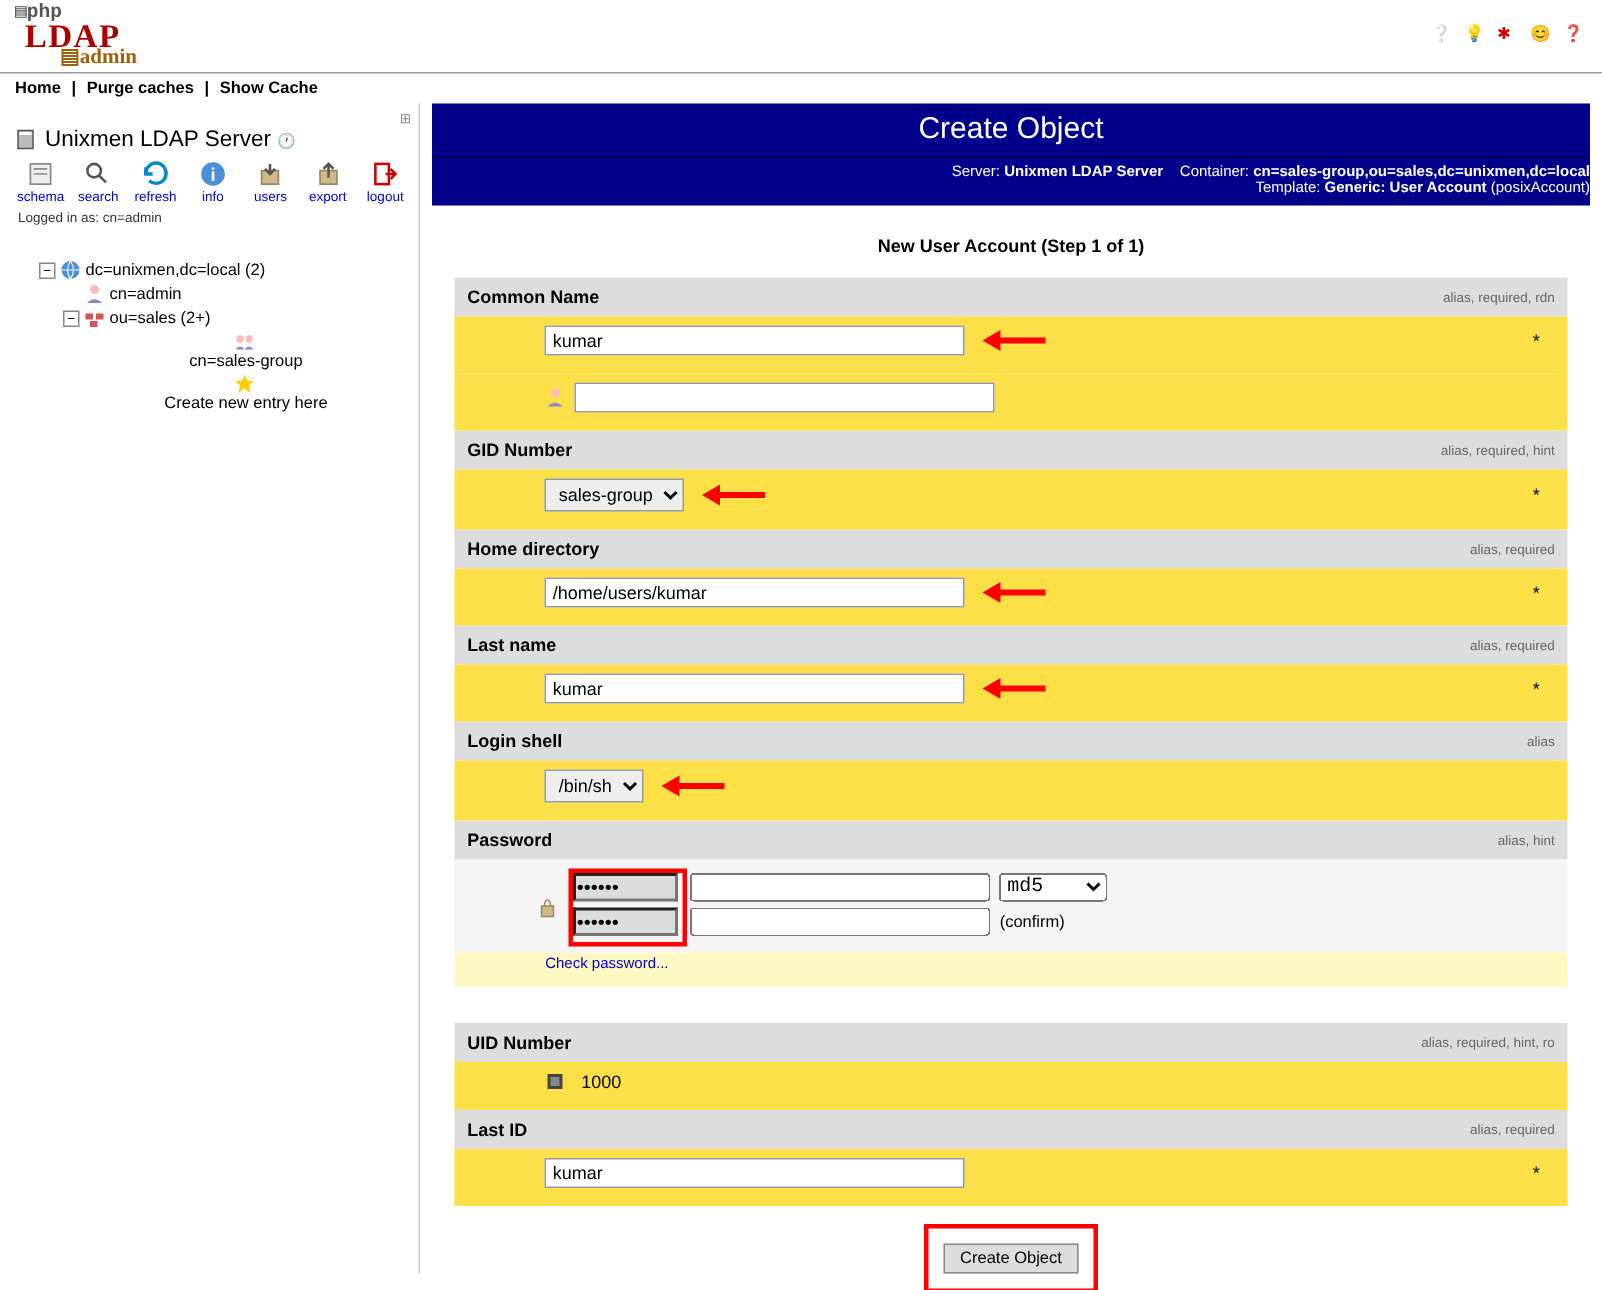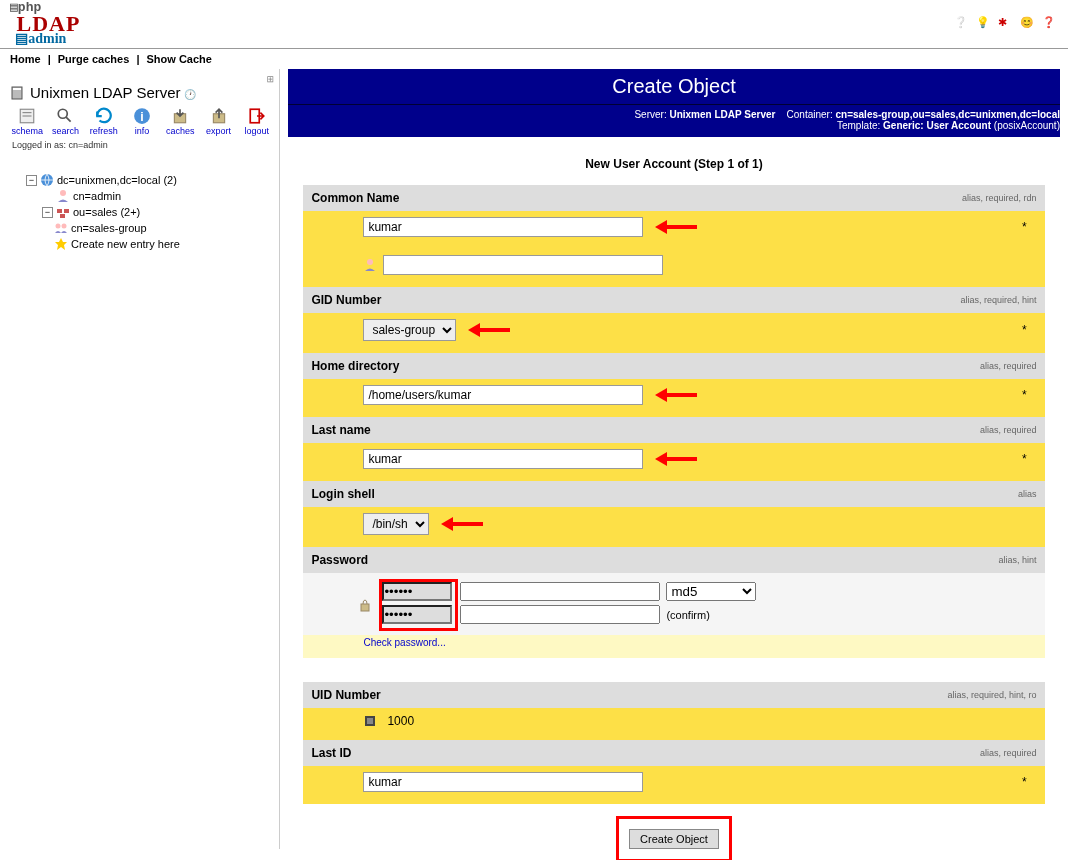--- a/index.html
+++ b/index.html
@@ -3,21 +3,21 @@
 <meta charset="utf-8">
 <style>
 * { box-sizing: border-box; margin: 0; padding: 0; }
 body { font-family: Verdana, Arial, sans-serif; font-size: 11px; background: #fff; color: #000; width: 1068px; }
 a { color: #0000cc; text-decoration: none; text-align: center; }
 .top-bar { display: flex; justify-content: space-between; align-items: center; padding: 2px 10px; border-bottom: 1px solid #999; }
 .logo { display: flex; align-items: center; }
 .logo-text { line-height: 0.9; }
 .logo-php { font-family: 'Courier New', monospace; font-weight: bold; font-size: 13px; color: #555; }
 .logo-ldap { font-family: Georgia, serif; font-weight: bold; font-size: 22px; color: #aa0000; letter-spacing: 1px; }
-.logo-admin { font-family: Georgia, serif; font-weight: bold; font-size: 14px; color: #0369a1; margin-left: 5px; }
+.logo-admin { font-family: Georgia, serif; font-weight: bold; font-size: 14px; color: #a16207; margin-left: 30px; }
 .top-icons { display: flex; gap: 6px; }
 .top-icons span { width: 16px; height: 16px; display: inline-block; }
 .nav-bar { padding: 4px 10px; font-size: 11px; font-weight: bold; }
 .nav-bar a { color: #000; }
 .nav-sep { color: #000; margin: 0 4px; }
 .layout { display: flex; align-items: flex-start; }
 .side { width: 280px; padding: 5px 5px 5px 10px; border-right: 1px solid #ccc; min-height: 780px; }
 .side-header { font-size: 15px; font-weight: normal; display: flex; align-items: center; gap: 4px; margin-bottom: 6px; }
 .server-icon { width: 16px; height: 16px; }
 .clock-icon::before { content: "🕐"; font-size: 10px; color: #999; }
@@ -26,21 +26,21 @@
 .side-tool-icon { width: 18px; height: 18px; margin-bottom: 1px; }
 .side-tool a { font-size: 9px; color: #0000cc; }
 .logged-in { font-size: 9px; margin: 2px 0 22px 2px; color: #333; }
 .tree { font-size: 11px; }
 .tree-row { display: flex; align-items: center; padding: 1px 0; }
 .tree-toggler { width: 11px; height: 11px; border: 1px solid #888; font-size: 9px; line-height: 9px; text-align: center; margin-right: 3px; background: #fff; cursor: pointer; }
 .tree-icon { width: 14px; height: 14px; margin-right: 3px; }
 .tree-row a { color: #000; }
 .indent-1 { margin-left: 16px; }
 .indent-2 { margin-left: 32px; }
-.indent-3 { margin-left: 44px; }
+.indent-3 { margin-left: 44px; flex-direction: column; }
 .main { flex: 1; padding: 0 8px; }
 .obj-header { background: #00008b; color: #fff; text-align: center; }
 .obj-title { font-size: 20px; padding: 6px 0; }
 .obj-meta { font-size: 10px; padding: 4px 0 6px 0; border-top: 1px solid #003; text-align: right; }
 .obj-meta b { font-weight: bold; }
 .step-title { text-align: center; font-weight: bold; font-size: 12px; margin: 20px 0 14px 0; }
 .form-table { width: 96%; margin: 0 auto; border-collapse: collapse; }
 .field-header { background: #ddd; padding: 6px 8px; display: flex; justify-content: space-between; align-items: center; }
 .field-label { font-weight: bold; font-size: 12px; }
 .field-meta { font-size: 9px; color: #666; }
@@ -51,21 +51,21 @@
 .red-arrow { position: relative; width: 48px; height: 10px; display: inline-block; margin-left: 6px; }
 .red-arrow::before { content: ""; position: absolute; left: 10px; top: 3px; width: 32px; height: 4px; background: red; }
 .red-arrow::after { content: ""; position: absolute; left: 0; top: -2px; border-right: 12px solid red; border-top: 7px solid transparent; border-bottom: 7px solid transparent; }
 .red-box { border: 3px solid red; padding-right: 3px; }
 .pwd-row { display: flex; align-items: center; gap: 6px; margin-bottom: 4px; }
 .pwd-row input[type=password] { width: 280px; }
 .pwd-row input[type=password].short { width: 70px; background: #ddd; }
 .pwd-wrap { padding: 6px 8px 4px 50px; background: #f5f5f5; }
 .pwd-grid { display: flex; align-items: center; gap: 2px; }
 .pwd-icon-cell { width: 24px; display: flex; align-items: center; justify-content: center; }
-.pwd-select { width: 90px; }
+.pwd-select { width: 72px; font-family: Liberation Mono, monospace; }
 .confirm-label { font-size: 11px; }
 .check-pwd { padding: 2px 8px 10px 60px; background: #fef9c3; font-size: 10px; }
 .check-pwd a { color: #0000cc; }
 .spacer-row td { height: 24px; background: #fff; }
 .readonly-val { font-size: 12px; padding-left: 4px; }
 .create-row { text-align: center; padding: 12px; }
 .create-btn { border: 3px solid red; display: inline-block; padding: 10px; }
 .create-btn button { background: #ddd; border: 1px solid #888; padding: 3px 10px; font-size: 11px; cursor: pointer; font-family: inherit; }
 .mini-icon { width: 14px; height: 14px; flex-shrink: 0; }
 </style>
@@ -136,21 +136,21 @@
             <circle cx="8" cy="8" r="7" fill="#4a90d9"></circle>
             <text x="8" y="12" text-anchor="middle" fill="#fff" font-size="11" font-weight="bold">i</text>
           </svg>
           <a href="#">info</a>
         </div>
       <div class="side-tool">
           <svg class="side-tool-icon" viewBox="0 0 16 16">
             <rect x="3" y="6" width="10" height="8" fill="#cb8" stroke="#986"></rect>
             <path d="M8 2 L8 8 M5 5 L8 8 L11 5" fill="none" stroke="#555" stroke-width="1.5"></path>
           </svg>
-          <a href="#">caches</a>
+          <a href="#">users</a>
         </div>
       <div class="side-tool">
           <svg class="side-tool-icon" viewBox="0 0 16 16">
             <rect x="3" y="6" width="10" height="8" fill="#cb8" stroke="#986"></rect>
             <path d="M8 10 L8 2 M5 5 L8 2 L11 5" fill="none" stroke="#555" stroke-width="1.5"></path>
           </svg>
           <a href="#">export</a>
         </div>
       <div class="side-tool">
           <svg class="side-tool-icon" viewBox="0 0 16 16">

